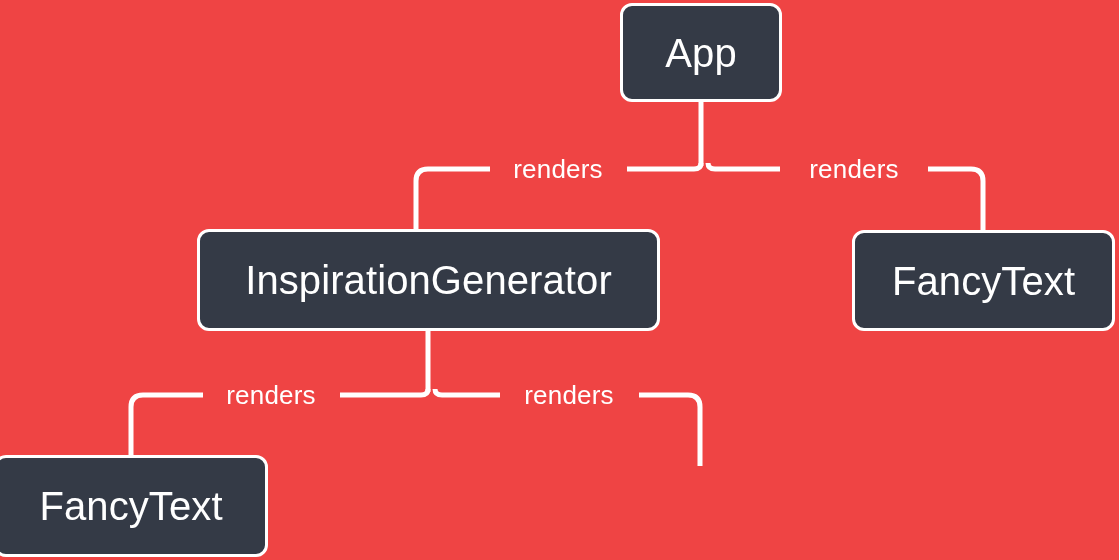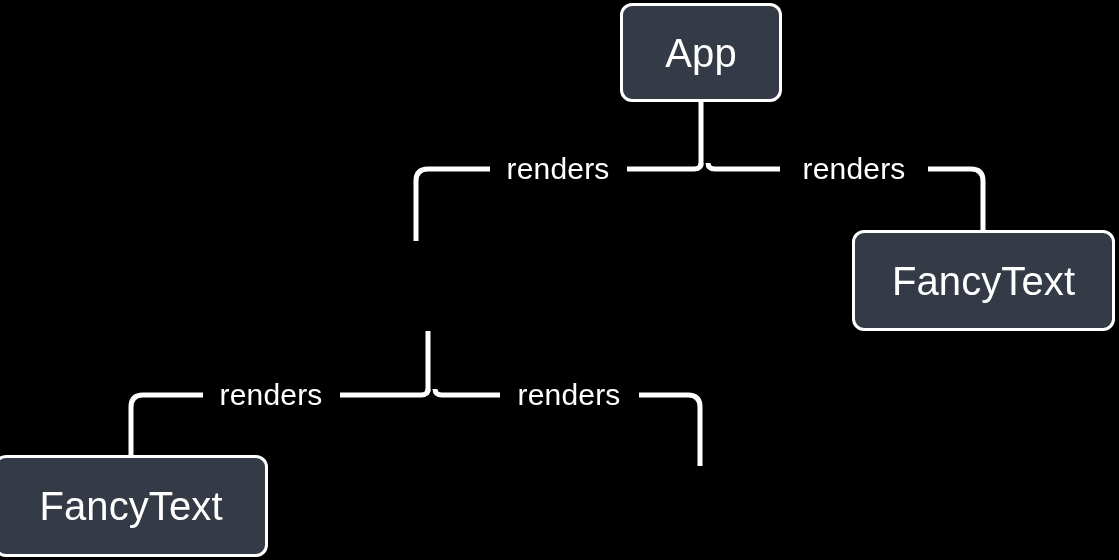--- a/index.html
+++ b/index.html
@@ -9,21 +9,21 @@
   body {
     width: 1119px;
     height: 560px;
     overflow: hidden;
     font-family: "Liberation Sans", sans-serif;
   }
   #diagram {
     position: relative;
     width: 1119px;
     height: 560px;
-    background: #000000;
+    background: #ef4444;
   }
   #wires {
     position: absolute;
     left: 0;
     top: 0;
     width: 1119px;
     height: 560px;
   }
   .node {
     position: absolute;
@@ -40,21 +40,21 @@
     letter-spacing: 0.1px;
     white-space: nowrap;
   }
   .node-label {
     display: block;
     line-height: 1;
   }
   .edge-label {
     position: absolute;
     color: #ffffff;
-    font-size: 30px;
+    font-size: 26px;
     font-weight: 500;
     line-height: 1;
     white-space: nowrap;
     transform: translate(-50%, -50%);
     letter-spacing: 0.2px;
   }
 </style>
 </head>
 <body>
 
@@ -78,20 +78,23 @@
 
       <path d="M 435 389 Q 435 395 442 395 L 500 395"></path>
       <path d="M 639 395 L 688 395 Q 700 395 700 407 L 700 466"></path>
     </g>
   </svg>
 
   <div class="node" style="left:620px; top:3px; width:162px; height:99px;">
     <span class="node-label">App</span>
   </div>
 
+  <div class="node" style="left:197px; top:229px; width:463px; height:102px;">
+    <span class="node-label">InspirationGenerator</span>
+  </div>
 
   <div class="node" style="left:852px; top:230px; width:263px; height:101px;">
     <span class="node-label">FancyText</span>
   </div>
 
   <div class="node" style="left:-6px; top:455px; width:274px; height:102px;">
     <span class="node-label">FancyText</span>
   </div>
 
 

